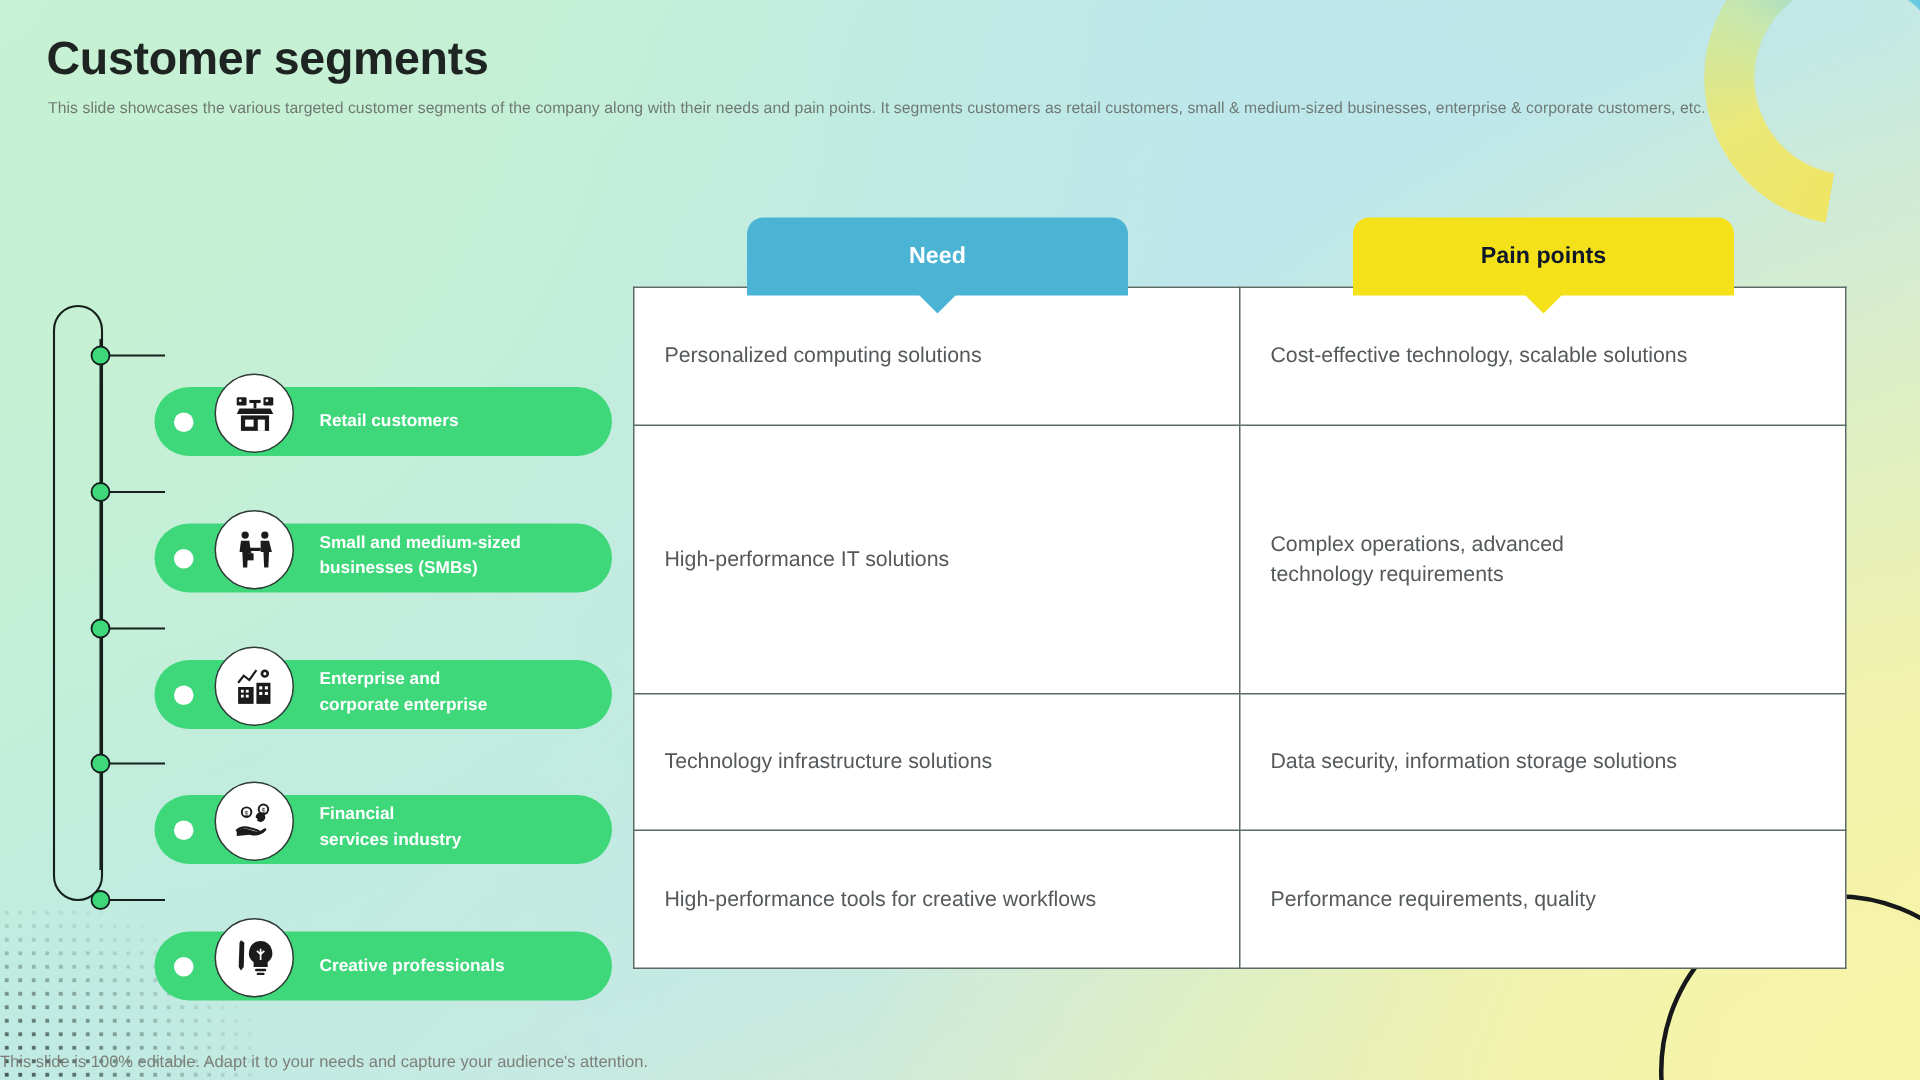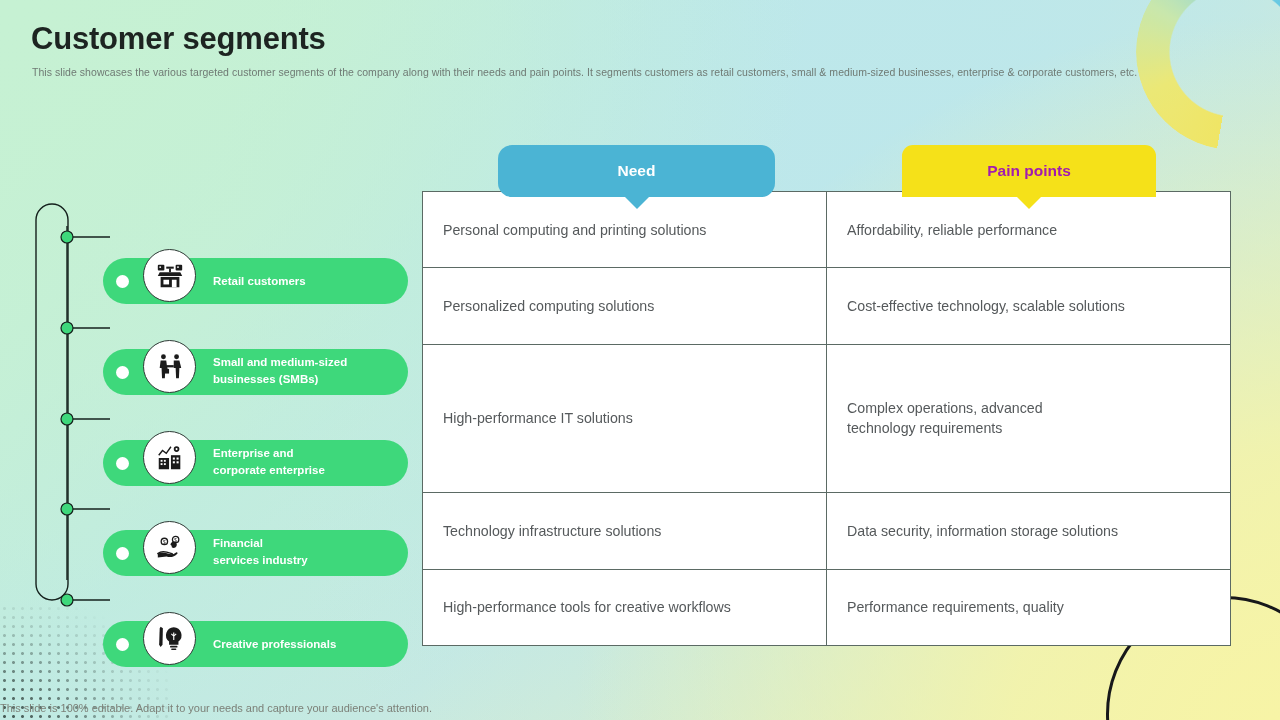--- a/index.html
+++ b/index.html
@@ -77,23 +77,23 @@
   .tab-header {
     position:absolute; top:-46px; height:52px;
     border-radius:11px 11px 0 0;
     display:flex; align-items:center; justify-content:center;
     font-size:15.5px; font-weight:700;
   }
   .tab-header .nub {
     position:absolute; bottom:-12px; left:50%; transform:translateX(-50%);
     width:0; height:0; border-left:13px solid transparent; border-right:13px solid transparent;
   }
-  #header-need { left:76px; width:277px; background:#4BB4D4; color:#ffffff;border-radius:14px; }
+  #header-need { left:76px; width:254px; background:#4BB4D4; color:#ffffff; }
   #header-need .nub { border-top:13px solid #4BB4D4; }
-  #header-pain { left:480px; width:254px; background:#F5E119; color:#a21caf; }
+  #header-pain { left:480px; width:254px; background:#F5E119; color:#0f172a; }
   #header-pain .nub { border-top:13px solid #F5E119; }
 
   table#comparison-table {
     width:100%; height:100%; border-collapse:collapse; background:#ffffff;
     table-layout:fixed;
   }
   table#comparison-table td {
     border:1.3px solid #5b6a64;
     padding:0 20px;
     font-size:14.2px; color:#55595b; line-height:1.42;
@@ -245,24 +245,20 @@
   </div>
 
   <div class="tab-header" id="header-pain">
     <span>Pain points</span>
     <span class="nub"></span>
   </div>
 
   <table id="comparison-table">
     <tbody>
       <tr>
-        <td class="cell-need">Personal computing and printing solutions</td>
-        <td class="cell-pain">Affordability, reliable performance</td>
-      </tr>
-      <tr>
         <td class="cell-need">Personalized computing solutions</td>
         <td class="cell-pain">Cost-effective technology,  scalable solutions</td>
       </tr>
       <tr>
         <td class="cell-need">High-performance IT  solutions</td>
         <td class="cell-pain" style="white-space:pre-line">Complex operations,  advanced
  technology  requirements</td>
       </tr>
       <tr>
         <td class="cell-need">Technology  infrastructure  solutions</td>

